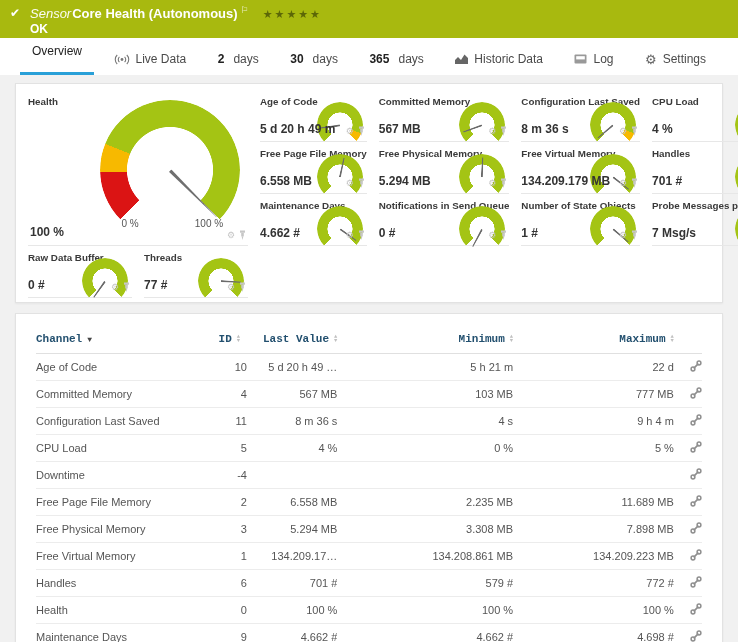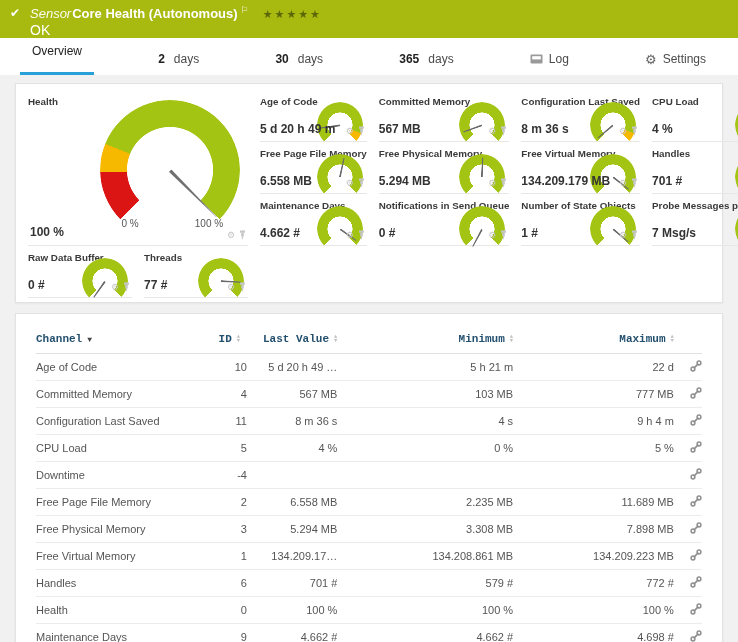--- a/index.html
+++ b/index.html
@@ -7,21 +7,21 @@
   body { font-family:"Liberation Sans", sans-serif; background:#f1f1f1; }
 
   
   .sensor-header { height:38px; position:relative; color:#fff; }
   .check-icon { position:absolute; left:10px; top:6px; font-size:12px; }
   .header-line1 { position:absolute; left:30px; top:5px; font-size:13px; white-space:nowrap; }
   .kind { font-style:italic; margin-right:1px; color:rgba(255,255,255,.95); }
   .title { font-weight:700; }
   .flag-icon { font-size:9px; vertical-align:super; margin-left:3px; color:rgba(255,255,255,.9); }
   .stars { margin-left:14px; font-size:11px; letter-spacing:2px; color:rgba(30,36,2,.55); }
-  .status-ok { position:absolute; left:30px; top:22px; font-size:14px; font-weight:400; }
+  .status-ok { position:absolute; left:30px; top:22px; font-size:12px; font-weight:700; }
 
   
   .tabbar { height:37px; background:#fff; display:flex; align-items:flex-end; justify-content:space-between; padding:0 20px; }
   .tab { display:flex; align-items:center; gap:6px; font-size:12px; color:#4a4a4a; padding:0 12px 9px; cursor:pointer; white-space:nowrap; }
   .tab.active { font-weight:400; color:#222; padding-bottom:14px; border-bottom:3px solid #29A0D8;flex-direction:column; }
   .tab b { color:#222; font-weight:700; margin-right:3px; }
   .ticon { flex:0 0 auto; }
   .gear-glyph { font-size:13px; color:#666; line-height:1; }
 
   
@@ -81,30 +81,46 @@
 <nav class="tabbar">
   <a class="tab active" style="border-bottom-color: rgb(41, 160, 216);">
     <svg class="ticon" width="13" height="13" viewBox="0 0 14 14">
       <circle cx="7" cy="7" r="6.4" fill="#2294CE"></circle>
       <path d="M7 7 L3.3 4.3" stroke="#fff" stroke-width="1.6" stroke-linecap="round"></path>
       <path d="M3.5 12.2 A6.4 6.4 0 0 0 10.5 12.2" stroke="#fff" stroke-width="2" fill="none"></path>
     </svg>
     <span>Overview</span>
   </a>
   <a class="tab">
+    <svg class="ticon" width="16" height="11" viewBox="0 0 16 11">
+      <circle cx="8" cy="5.5" r="1.4" fill="#777"></circle>
+      <path d="M5.4 2.8 A3.8 3.8 0 0 0 5.4 8.2" stroke="#777" stroke-width="1.1" fill="none"></path>
+      <path d="M10.6 2.8 A3.8 3.8 0 0 1 10.6 8.2" stroke="#777" stroke-width="1.1" fill="none"></path>
+      <path d="M3.2 1 A6.2 6.2 0 0 0 3.2 10" stroke="#777" stroke-width="1.1" fill="none"></path>
+      <path d="M12.8 1 A6.2 6.2 0 0 1 12.8 10" stroke="#777" stroke-width="1.1" fill="none"></path>
+    </svg>
+    <span>Live Data</span>
+  </a>
+  <a class="tab">
     <b>2</b>
     <span>days</span>
   </a>
   <a class="tab">
     <b>30</b>
     <span>days</span>
   </a>
   <a class="tab">
     <b>365</b>
     <span>days</span>
+  </a>
+  <a class="tab">
+    <svg class="ticon" width="13" height="10" viewBox="0 0 13 10">
+      <polygon points="0,10 0,6 3,3 6,6 9.5,0.5 13,4 13,10" fill="#666"></polygon>
+    </svg>
+    <span>Historic Data</span>
   </a>
   <a class="tab">
     <svg class="ticon" width="13" height="10" viewBox="0 0 13 10">
       <rect x="0.5" y="0.5" width="12" height="9" rx="1" fill="#999"></rect>
       <rect x="2.2" y="2.2" width="8.6" height="3.2" fill="#fff"></rect>
     </svg>
     <span>Log</span>
   </a>
   <a class="tab">
     <span class="gear-glyph">⚙</span>

